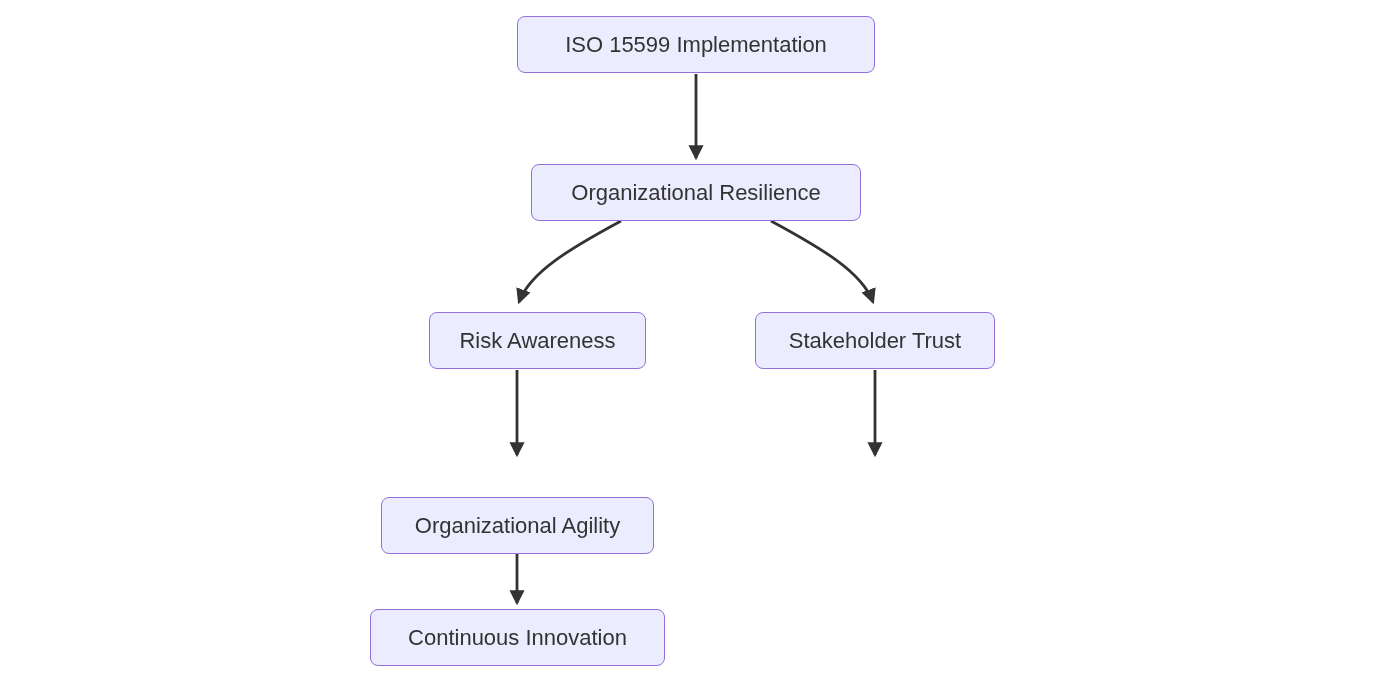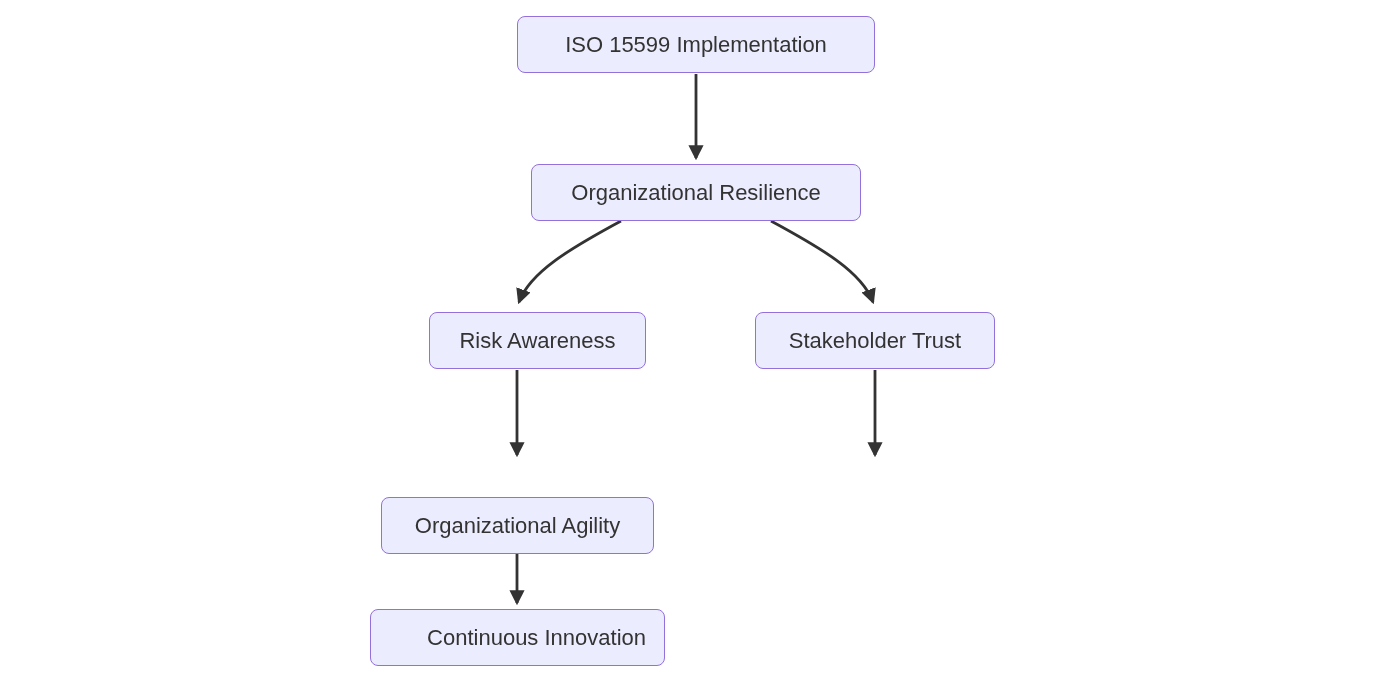--- a/index.html
+++ b/index.html
@@ -43,21 +43,21 @@
     text-align: center;
     padding: 0 18px;
   }
   
   .node-iso        { left: 517px; top:  16px; width: 358px; height: 57px; }
   .node-resilience { left: 531px; top: 164px; width: 330px; height: 57px; }
   .node-risk       { left: 429px; top: 312px; width: 217px; height: 57px; }
   .node-trust      { left: 755px; top: 312px; width: 240px; height: 57px; }
   .node-agility    { left: 381px; top: 461px; width: 273px; height: 57px; margin-top: 36px; }
   .node-reputation { left: 741px; top: 461px; width: 267px; height: 57px; }
-  .node-innovation { left: 370px; top: 609px; width: 295px; height: 57px; justify-content: flex-end; }
+  .node-innovation { left: 370px; top: 609px; width: 295px; height: 57px; }
 </style>
 </head>
 <body>
 
 <div class="canvas">
 
   <svg class="edges" width="1379" height="683" viewBox="0 0 1379 683" aria-hidden="true">
     <defs>
       <marker id="arrowhead" viewBox="0 0 10 10" refX="8.5" refY="5" markerWidth="5.4" markerHeight="5.4" orient="auto-start-reverse">
         <path d="M 0 0 L 10 5 L 0 10 z" fill="#333333"></path>

